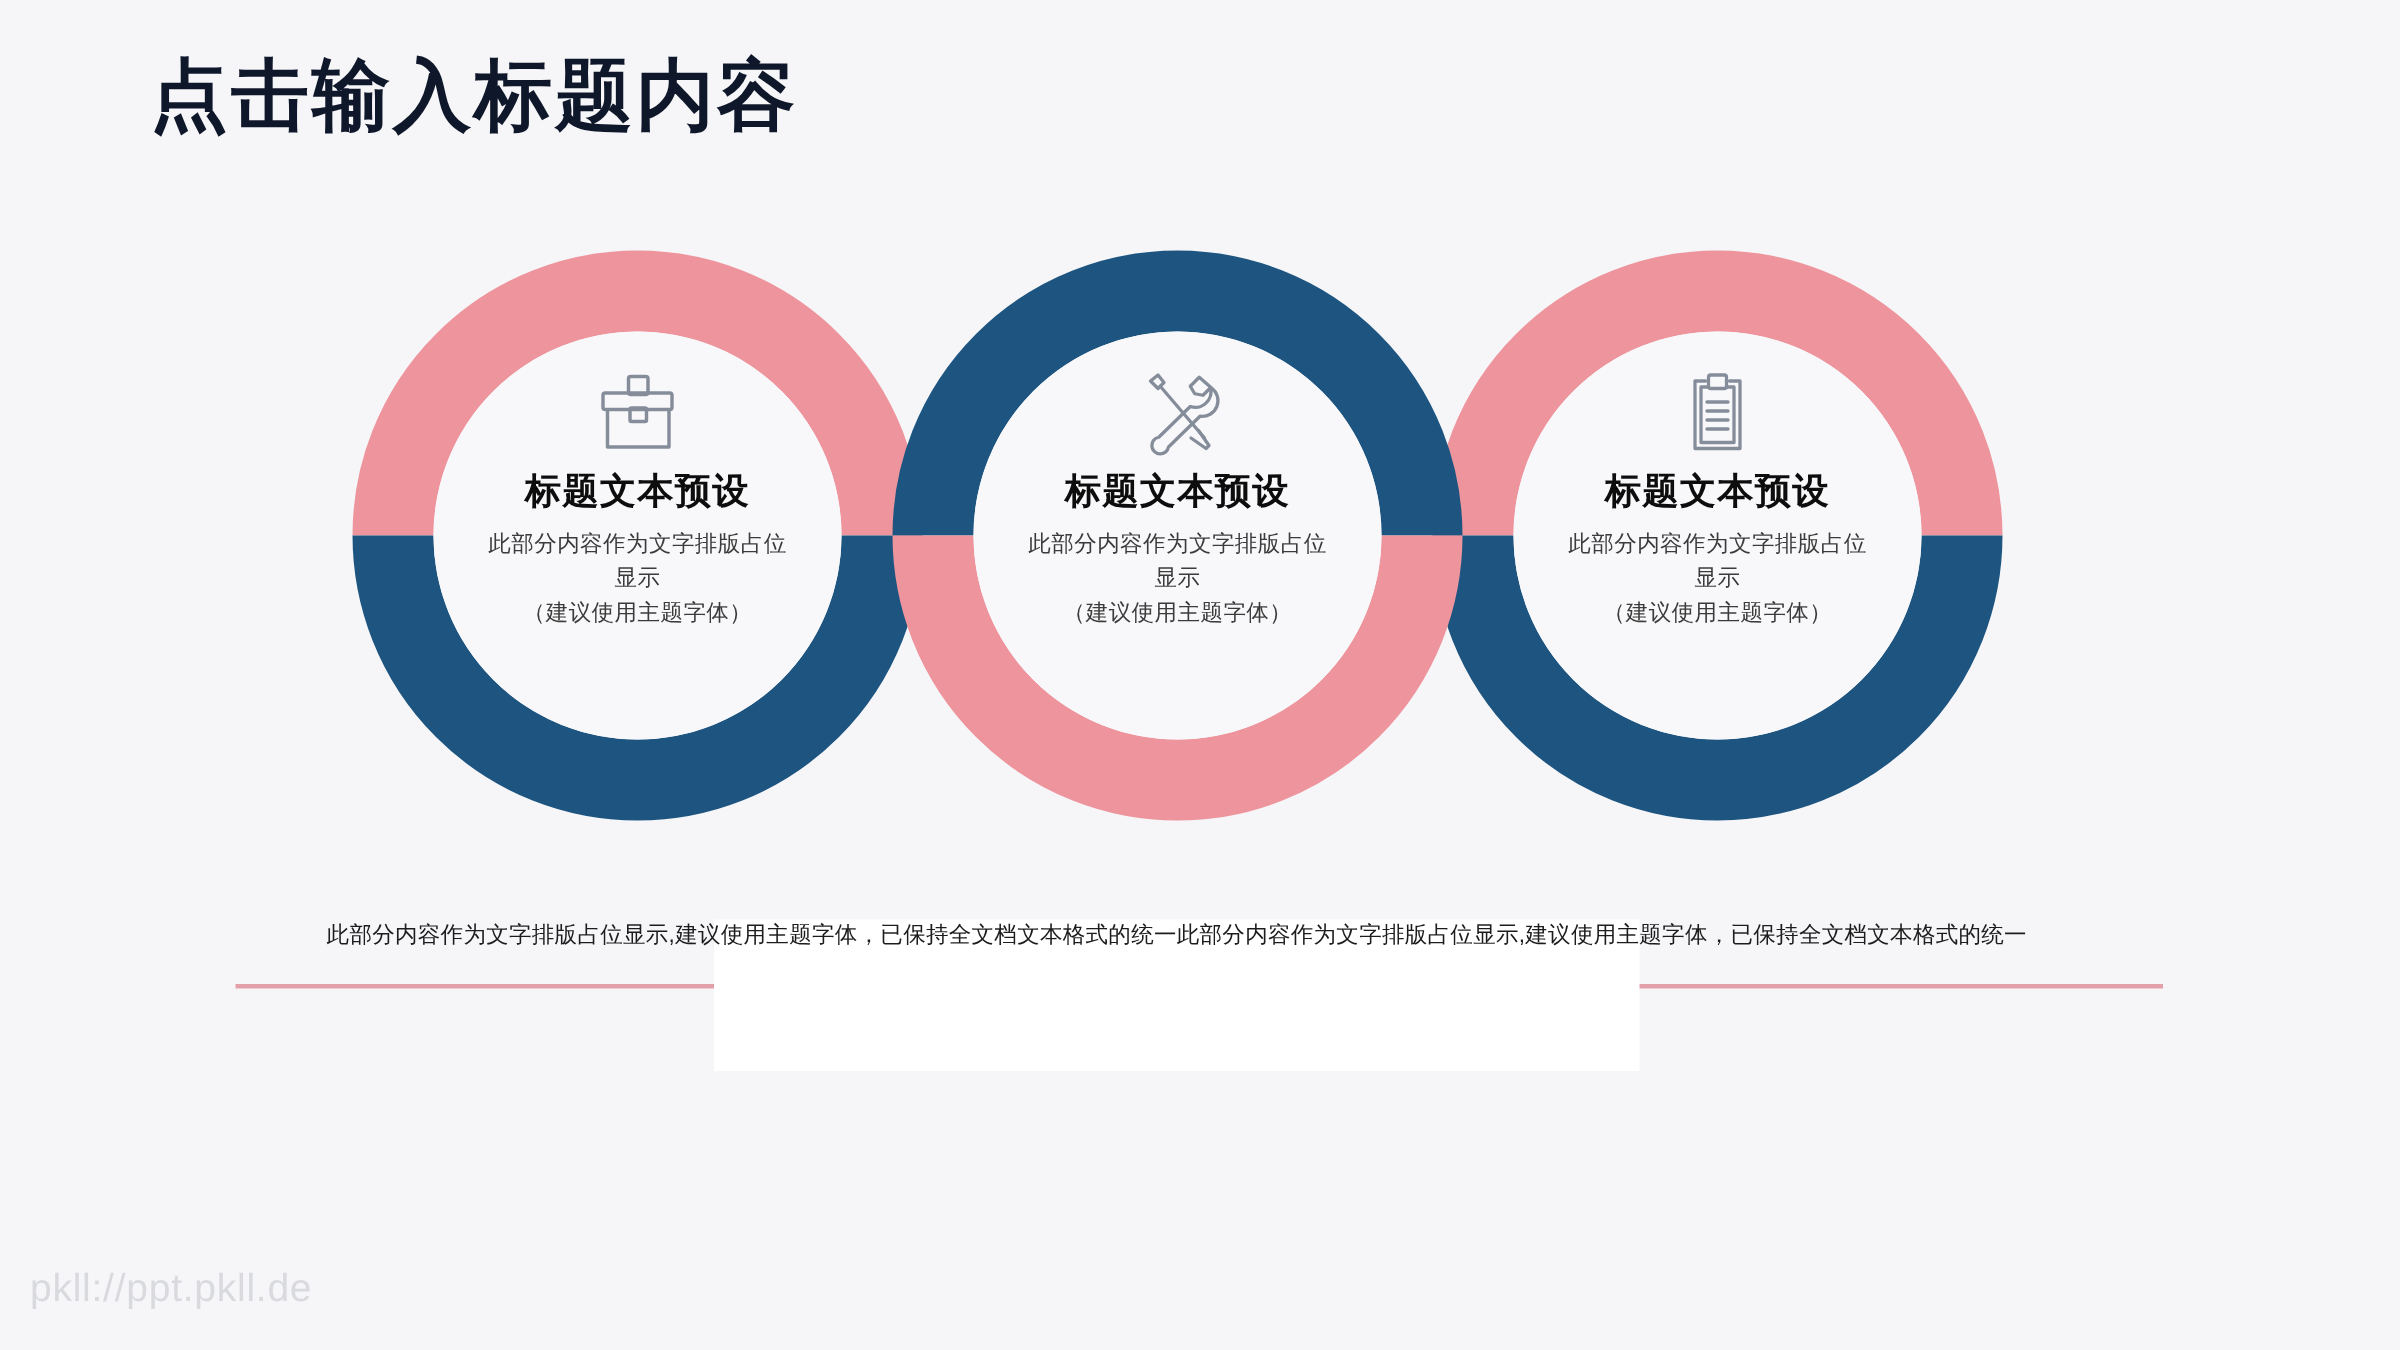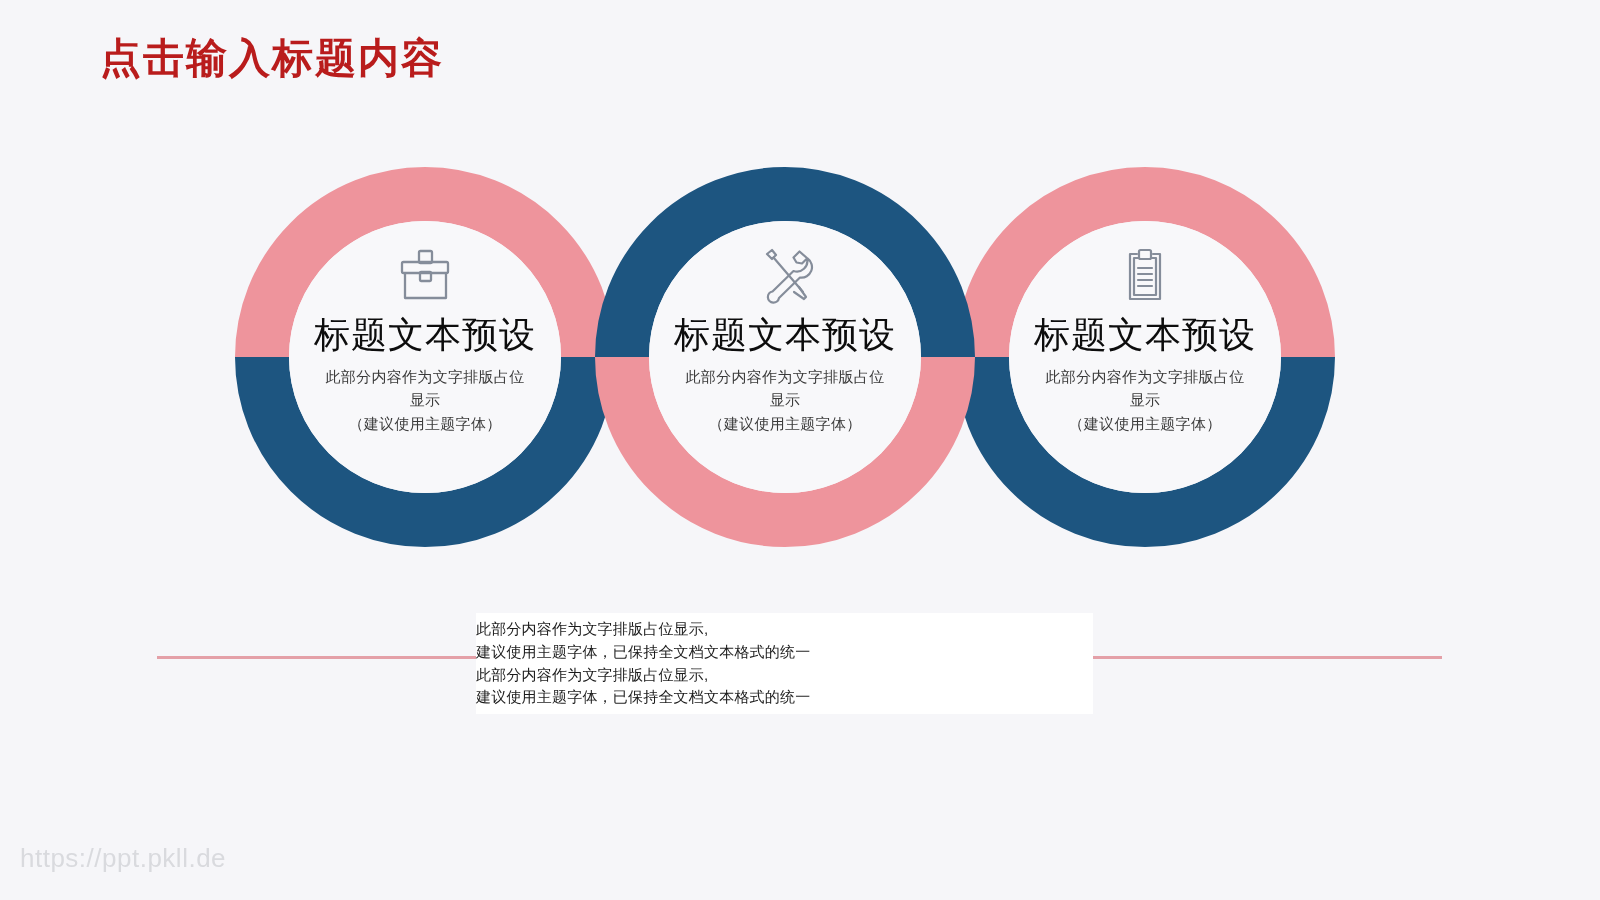--- a/index.html
+++ b/index.html
@@ -23,24 +23,24 @@
     background: #f6f6f9;
     overflow: hidden;
   }
 
   
   #page-title {
     position: absolute;
     left: 100px;
     top: 36px;
     font-family: "Liberation Sans", sans-serif;
-    font-size: 41px;
+    font-size: 52px;
     font-weight: 600;
     letter-spacing: 2px;
-    color: #b91c1c;
+    color: #0f172a;
     white-space: nowrap;
     line-height: 1.1;
   }
 
   
   #rings-layer {
     position: absolute;
     left: 0; top: 0;
     width: 1600px;
     height: 900px;
@@ -55,22 +55,22 @@
   }
   .circle-card .card-icon {
     display: block;
     margin: 0 auto;
     width: 64px;
     height: 58px;
   }
   .circle-card .card-title {
     margin-top: 10px;
     font-family: "Liberation Serif", serif;
-    font-size: 36px;
-    font-weight: normal;
+    font-size: 24px;
+    font-weight: bold;
     color: #0d0d0d;
     letter-spacing: 1px;
     line-height: 1.2;
   }
   .circle-card .card-desc {
     margin-top: 9px;
     font-family: "Liberation Serif", serif;
     font-size: 15px;
     color: #3b3b3b;
     line-height: 1.55;
@@ -94,21 +94,21 @@
   
   #note-box {
     position: absolute;
     left: 476px;
     top: 613px;
     width: 617px;
     height: 101px;
     background: #ffffff;
     text-align: left;
     display: flex;
-    flex-direction: column;
+    flex-direction: row;
     justify-content: center;
   }
   #note-box .note-line {
     font-family: "Liberation Sans", sans-serif;
     font-size: 15px;
     color: #1c1c1c;
     line-height: 1.52;
     letter-spacing: 0.2px;
     white-space: nowrap;
   }
@@ -246,15 +246,15 @@
 
   <div id="bottom-rule"></div>
 
   <div id="note-box">
     <div class="note-line">此部分内容作为文字排版占位显示,</div>
     <div class="note-line">建议使用主题字体，已保持全文档文本格式的统一</div>
     <div class="note-line">此部分内容作为文字排版占位显示,</div>
     <div class="note-line">建议使用主题字体，已保持全文档文本格式的统一</div>
   </div>
 
-  <div id="watermark">https://ppt.pkll.de</div>
+  <div id="watermark">pkll://ppt.pkll.de</div>
 
 </div>
 
 </body></html>

